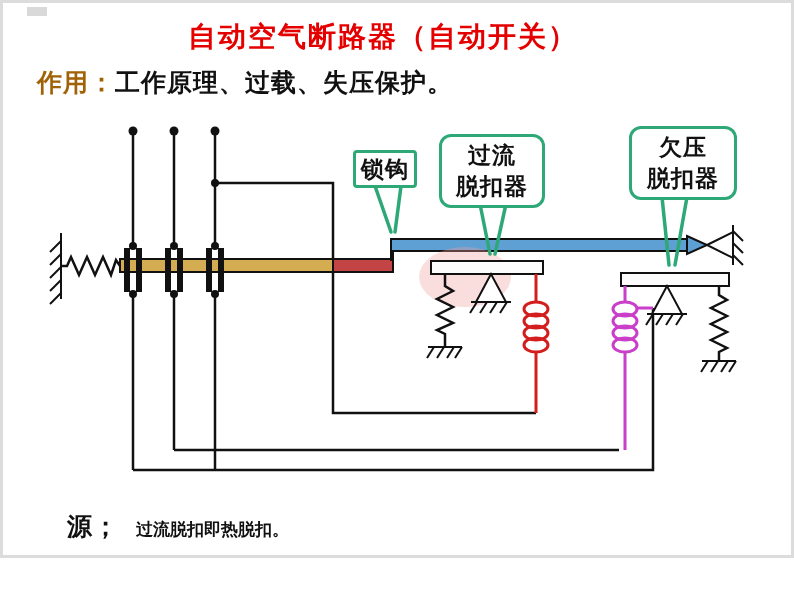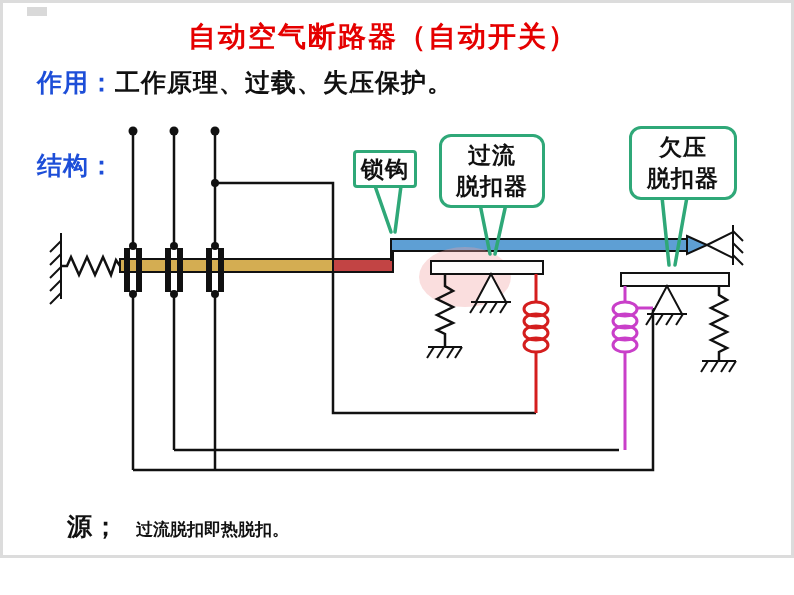--- a/index.html
+++ b/index.html
@@ -10,21 +10,21 @@
     border:3px solid #dcdcdc; overflow:hidden;
   }
   .diagram{ position:absolute; left:0; top:0; }
   .page-title{
     position:absolute; top:15px; left:0; width:760px; text-align:center;
     font-size:28px; font-weight:bold; color:#e50000; letter-spacing:2px;
   }
   .text-line{ position:absolute; font-size:25px; font-weight:bold; color:#111; letter-spacing:1px; }
   .function-line{ top:63px; left:34px; }
   .structure-line{ top:146px; left:34px; }
-  .blue{ color:#1d4ed8; }
+  .blue{ color:#a16207; }
   .callout{
     position:absolute; border:3px solid #2fa878; border-radius:12px;
     background:#ffffff; color:#111; font-weight:bold; text-align:center;
   }
   .callout .cl{ font-size:23px; line-height:31px; letter-spacing:1px; }
   .callout-lock{ left:350px; top:147px; width:64px; height:38px; border-radius:4px; }
   .callout-lock .cl{ line-height:32px; }
   .callout-oc{ left:436px; top:131px; width:106px; padding:3px 0; }
   .callout-uv{ left:626px; top:123px; width:108px; padding:3px 0; }
   .principle{
@@ -174,21 +174,20 @@
       <path d="M684,194 L672,262"></path>
     </g>
   </svg>
 
   <div class="page-title">自动空气断路器（自动开关）</div>
 
   <div class="text-line function-line">
     <span class="blue">作用：</span><span>工作原理、过载、失压保护。</span>
   </div>
 
-  <div class="text-line structure-line blue">结构：</div>
 
   <div class="callout callout-lock">
     <div class="cl">锁钩</div>
   </div>
   <div class="callout callout-oc">
     <div class="cl">过流</div>
     <div class="cl">脱扣器</div>
   </div>
   <div class="callout callout-uv">
     <div class="cl">欠压</div>

